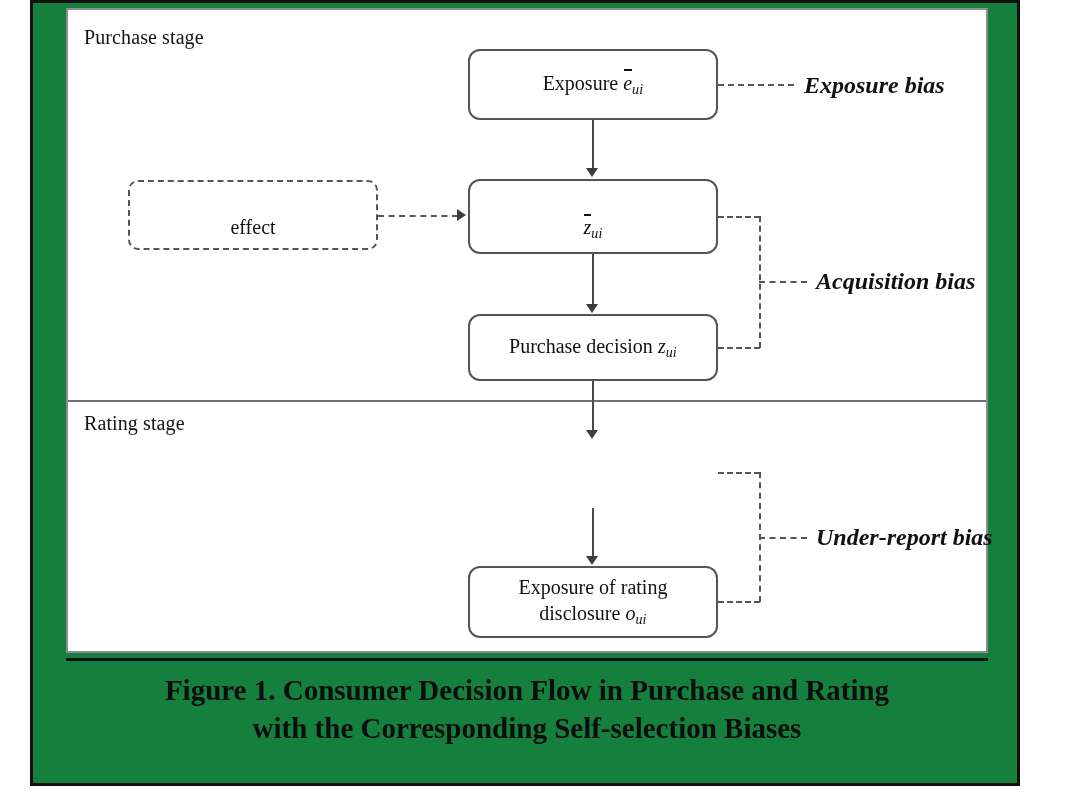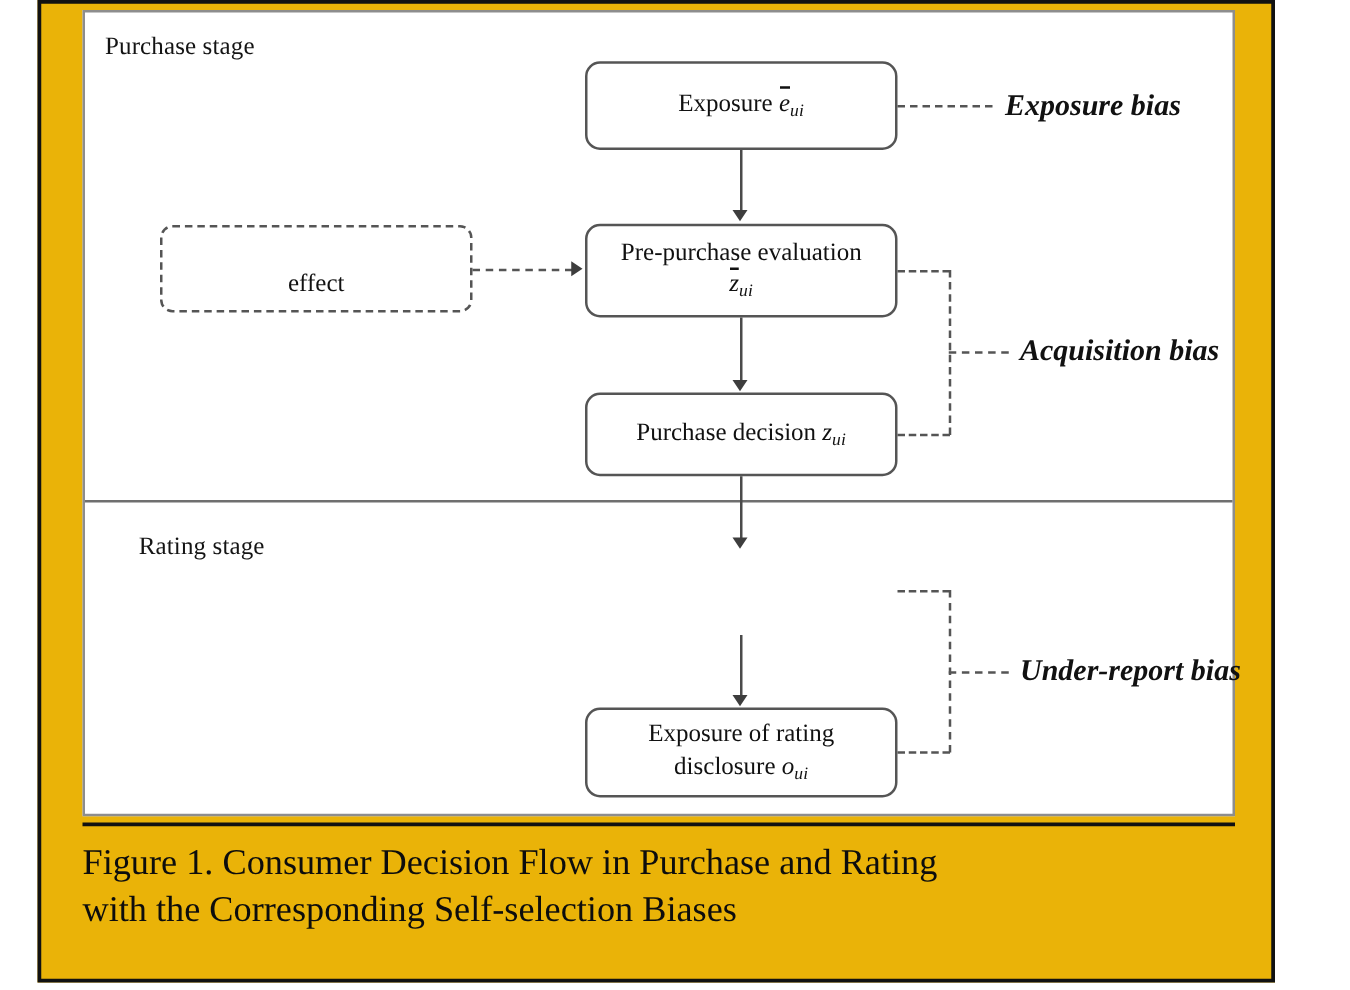--- a/index.html
+++ b/index.html
@@ -1,31 +1,31 @@
 <!DOCTYPE html>
 <html><head>
 <meta charset="utf-8">
 <style>
   html,body{margin:0;padding:0;background:#ffffff;}
   body{width:1080px;height:792px;overflow:hidden;
        font-family:"Liberation Serif","DejaVu Serif",serif;color:#1a1a1a;}
 
   .figure-frame{position:absolute;left:30px;top:0px;width:990px;height:786px;
-       border:3px solid #111;box-sizing:border-box;background:#eab308;}
+       border:3px solid #111;box-sizing:border-box;background:#15803d;}
 
   .diagram-panel{position:absolute;left:33px;top:5px;width:922px;height:645px;
        border:2px solid #8d8d8d;box-sizing:border-box;background:#fff;}
 
   .stage-divider{position:absolute;left:0px;top:390px;width:100%;height:0;
        border-top:2px solid #6f6f6f;}
 
   .stage-label{position:absolute;font-size:20px;letter-spacing:.1px;
        white-space:nowrap;color:#141414;}
   .stage-label.purchase{left:16px;top:16px;}
-  .stage-label.rating{left:16px;top:416px;margin-left:27px;}
+  .stage-label.rating{left:16px;top:402px;}
 
   
   .node{position:absolute;box-sizing:border-box;background:#fff;
         border:2px solid #555;border-radius:12px;
         display:flex;align-items:center;justify-content:center;
         text-align:center;font-size:20px;line-height:1.28;color:#111;}
   .node.dashed{border:2px dashed #555;border-radius:10px;}
 
   .n-exposure   {left:400px;top:39px; width:250px;height:71px;}
   .n-preeval    {left:400px;top:169px;width:250px;height:75px;}
@@ -55,21 +55,21 @@
        border-top:6px solid transparent;border-bottom:6px solid transparent;
        border-left:9px solid #3d3d3d;}
 
   .bias-label{position:absolute;font-style:italic;font-weight:bold;
        font-size:24px;white-space:nowrap;color:#111;}
 
   
   .caption-rule{position:absolute;left:33px;top:655px;width:922px;height:0;
        border-top:3px solid #111;}
   .caption{position:absolute;left:33px;top:668px;width:922px;
-       font-weight:normal;font-size:29px;line-height:1.32;
+       text-align:center;font-weight:bold;font-size:29px;line-height:1.32;
        color:#0d0d0d;font-family:"Liberation Serif","DejaVu Serif",serif;}
   .caption .line{display:block;}
 </style>
 </head>
 <body>
 
 <div class="figure-frame">
 
   <div class="diagram-panel">
 
@@ -80,21 +80,21 @@
 
     <div class="node n-exposure">
       <span>
         <span>Exposure</span>
         <span class="mi"><span class="ovl">e</span><span class="sub">ui</span></span>
       </span>
     </div>
 
     <div class="node n-preeval">
       <span>
-        <span>Pre-purchase evaluation</span><br>
+        <br>
         <span class="mi"><span class="ovl">z</span><span class="sub">ui</span></span>
       </span>
     </div>
 
     <div class="node n-purchase">
       <span>
         <span>Purchase decision</span>
         <span class="mi"><span>z</span><span class="sub">ui</span></span>
       </span>
     </div>

